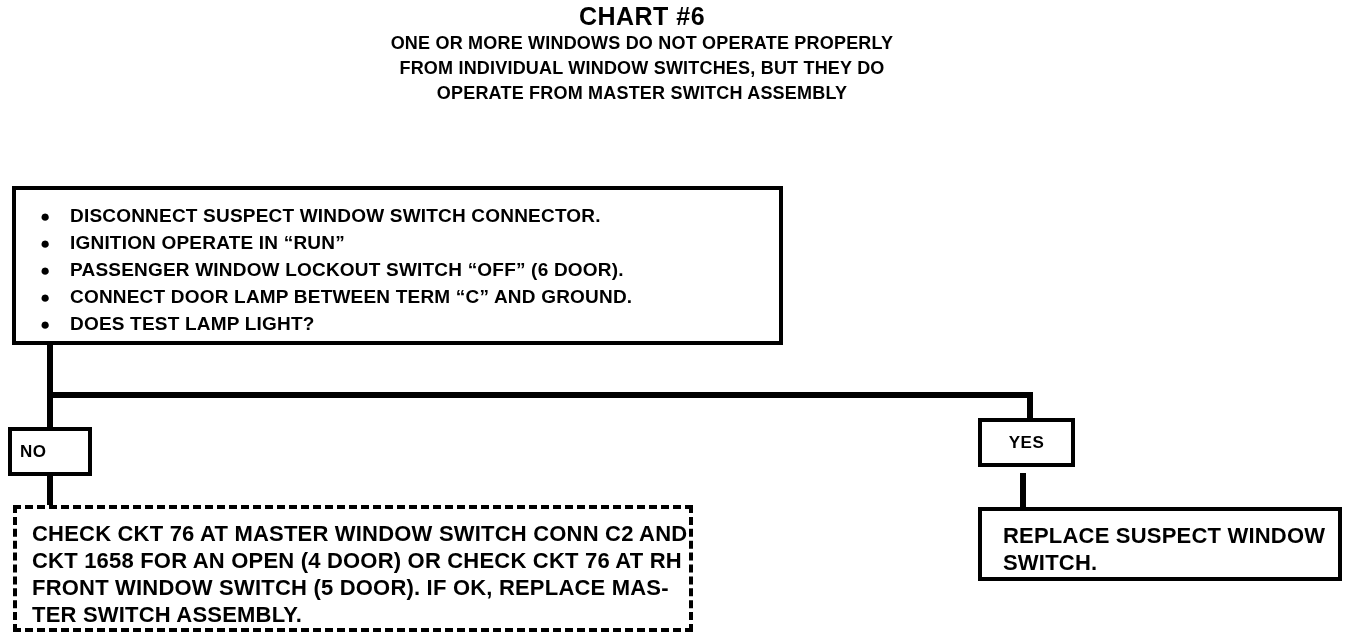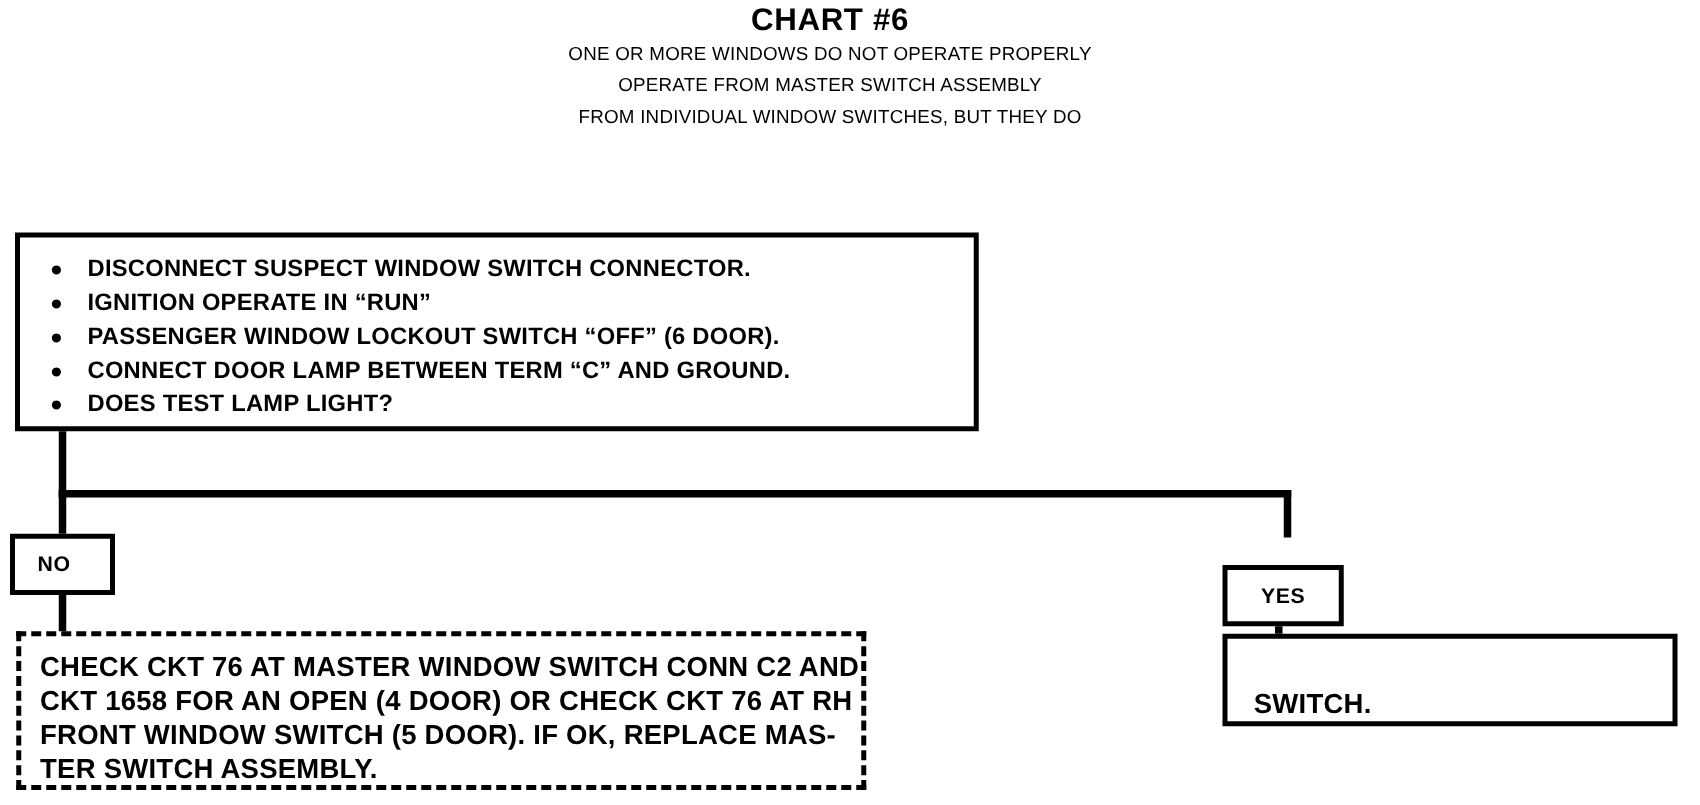--- a/index.html
+++ b/index.html
@@ -19,33 +19,32 @@
     overflow: hidden;
   }
 
   
   .title-block {
     position: absolute;
     left: 0;
     top: 0;
     width: 1284px;
     text-align: center;
-    padding-left: 22px;
   }
   .title-main {
     font-size: 25px;
     font-weight: bold;
     letter-spacing: 0.5px;
     line-height: 29px;
     margin-top: 2px;
     white-space: nowrap;
   }
   .title-sub {
-    font-size: 15px;
-    font-weight: normal;
+    font-size: 18px;
+    font-weight: bold;
     letter-spacing: 0.2px;
     line-height: 25px;
     white-space: nowrap;
   }
 
   
   .box {
     position: absolute;
     box-sizing: border-box;
     background: #ffffff;
@@ -89,38 +88,38 @@
   }
 
   .no-box {
     left: 8px;
     top: 427px;
     width: 84px;
     height: 49px;
   }
   .yes-box {
     left: 978px;
-    top: 452px;
+    top: 418px;
     width: 97px;
     height: 49px;
   }
   .branch-label {
     position: absolute;
     left: 0;
     top: 0;
     width: 100%;
     height: 100%;
     display: flex;
     align-items: center;
     justify-content: center;
     font-size: 17px;
     font-weight: bold;
     letter-spacing: 0.5px;
   }
-  .no-box .branch-label { justify-content: flex-start; padding-left: 18px; }
+  .no-box .branch-label { justify-content: flex-start; padding-left: 8px; }
 
   .action-left-box {
     left: 13px;
     top: 505px;
     width: 680px;
     height: 127px;
   }
   .action-right-box {
     left: 978px;
     top: 507px;
@@ -157,22 +156,22 @@
   .conn-yes-to-box  { left: 1020px; top: 473px; height: 36px; }
 </style>
 </head>
 <body>
 
 <div id="chart-root">
 
   <div class="title-block">
     <div class="title-main">CHART #6</div>
     <div class="title-sub">ONE OR MORE WINDOWS DO NOT OPERATE PROPERLY</div>
+    <div class="title-sub">FROM INDIVIDUAL WINDOW SWITCHES, BUT THEY DO</div>
     <div class="title-sub">OPERATE FROM MASTER SWITCH ASSEMBLY</div>
-    <div class="title-sub">FROM INDIVIDUAL WINDOW SWITCHES, BUT THEY DO</div>
   </div>
 
   <div class="line-v conn-stem-main"></div>
   <div class="line-h conn-bus"></div>
   <div class="line-v conn-no-down"></div>
   <div class="line-v conn-no-to-box"></div>
   <div class="line-v conn-yes-down"></div>
   <div class="line-v conn-yes-to-box"></div>
 
   <div class="box decision-box">
@@ -209,16 +208,17 @@
   </div>
 
   <div class="box-dashed action-left-box">
     <div class="action-text" style="top:11px">CHECK CKT 76 AT MASTER WINDOW SWITCH CONN C2 AND</div>
     <div class="action-text" style="top:38px">CKT 1658 FOR AN OPEN (4 DOOR) OR CHECK CKT 76 AT RH</div>
     <div class="action-text" style="top:65px">FRONT WINDOW SWITCH (5 DOOR).  IF OK, REPLACE MAS-</div>
     <div class="action-text" style="top:92px">TER SWITCH ASSEMBLY.</div>
   </div>
 
   <div class="box action-right-box">
+    <div class="action-text" style="top:11px">REPLACE SUSPECT WINDOW</div>
     <div class="action-text" style="top:38px">SWITCH.</div>
   </div>
 
 </div>
 
 </body></html>

